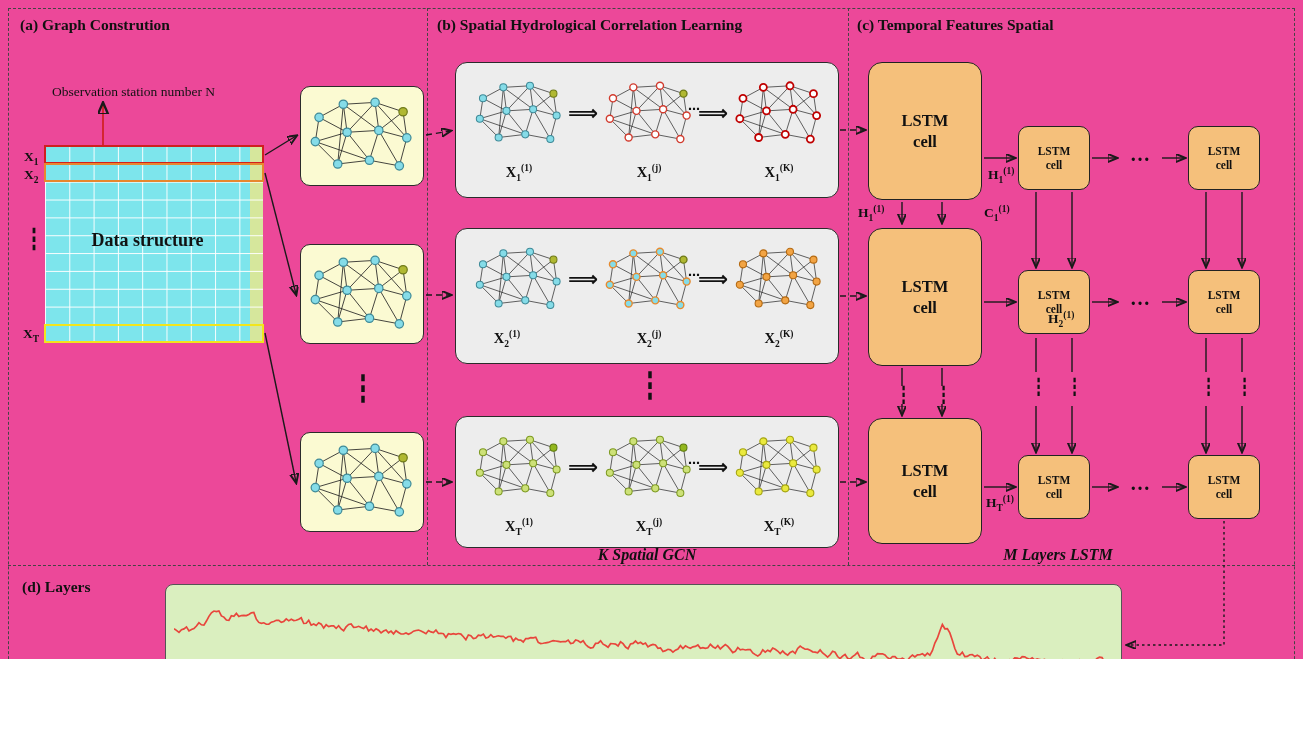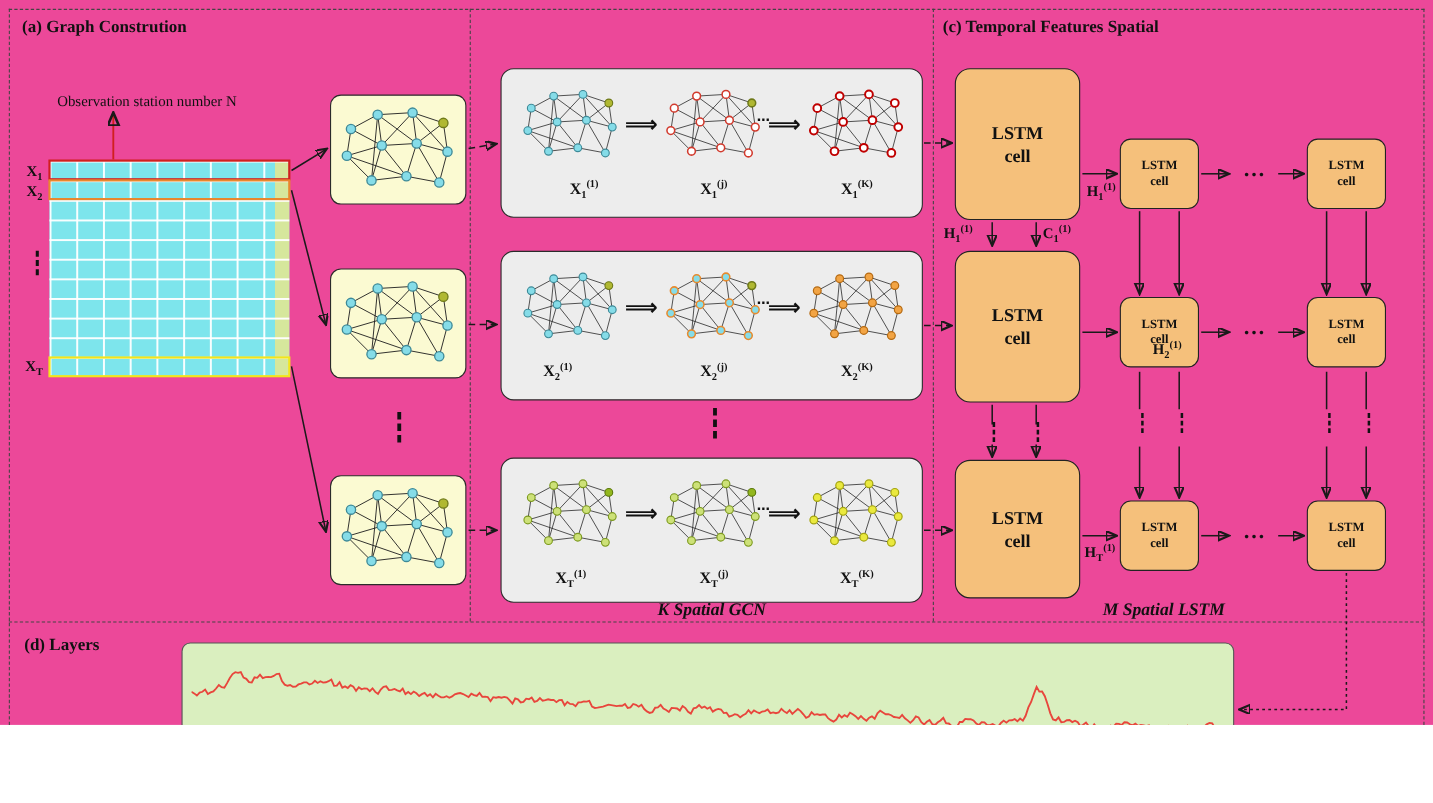--- a/index.html
+++ b/index.html
@@ -51,20 +51,21 @@
 
   <div class="ttl" style="left:20px;top:16px">(a) Graph Constrution</div>
   <div class="annot" style="left:52px;top:84px">Observation station number N</div>
 
   <div class="matrix">
     <div class="mstrip"></div>
     <div class="mgrid"></div>
     <div class="rowhl" style="top:-1px;border-color:var(--row1-border)"></div>
     <div class="rowhl" style="top:17px;border-color:var(--row2-border)"></div>
     <div class="rowhl" style="bottom:-1px;border-color:var(--rowT-border)"></div>
+    <div class="mlabel">Data structure</div>
   </div>
 
   <div class="rowlab" style="left:24px;top:147px">
     <span class="math"><span>X</span><sub>1</sub></span>
   </div>
   <div class="rowlab" style="left:24px;top:165px">
     <span class="math"><span>X</span><sub>2</sub></span>
   </div>
   <div class="rowlab" style="left:23px;top:324px">
     <span class="math"><span>X</span><sub>T</sub></span>
@@ -186,20 +187,21 @@
           <circle cx="44" cy="42" r="4.5" fill="#85dce8" stroke="#3e8a98" stroke-width="1.3"></circle>
           <circle cx="78" cy="40" r="4.5" fill="#85dce8" stroke="#3e8a98" stroke-width="1.3"></circle>
           <circle cx="108" cy="48" r="4.5" fill="#85dce8" stroke="#3e8a98" stroke-width="1.3"></circle>
           <circle cx="34" cy="76" r="4.5" fill="#85dce8" stroke="#3e8a98" stroke-width="1.3"></circle>
           <circle cx="68" cy="72" r="4.5" fill="#85dce8" stroke="#3e8a98" stroke-width="1.3"></circle>
           <circle cx="100" cy="78" r="4.5" fill="#85dce8" stroke="#3e8a98" stroke-width="1.3"></circle>
         </svg></div>
   </div>
   <div class="vdots" style="left:353px;top:378px;font-size:20px">⋮</div>
 
+  <div class="ttl" style="left:437px;top:16px">(b) Spatial Hydrological Correlation Learning</div>
 
   <div class="gbox" style="top:62px">
     <div class="graph-slot mini-graph" style="left:16px"><svg viewBox="0 0 120 92" width="100%" height="100%">
           <line x1="14" y1="26" x2="40" y2="12" stroke="#222" stroke-width="0.9"></line>
           <line x1="40" y1="12" x2="74" y2="10" stroke="#222" stroke-width="0.9"></line>
           <line x1="74" y1="10" x2="104" y2="20" stroke="#222" stroke-width="0.9"></line>
           <line x1="14" y1="26" x2="44" y2="42" stroke="#222" stroke-width="0.9"></line>
           <line x1="40" y1="12" x2="44" y2="42" stroke="#222" stroke-width="0.9"></line>
           <line x1="74" y1="10" x2="44" y2="42" stroke="#222" stroke-width="0.9"></line>
           <line x1="74" y1="10" x2="78" y2="40" stroke="#222" stroke-width="0.9"></line>
@@ -305,21 +307,21 @@
           <circle cx="74" cy="10" r="4.5" fill="#ffffff" stroke="#c00000" stroke-width="2.3"></circle>
           <circle cx="104" cy="20" r="4.5" fill="#ffffff" stroke="#c00000" stroke-width="2.3"></circle>
           <circle cx="10" cy="52" r="4.5" fill="#ffffff" stroke="#c00000" stroke-width="2.3"></circle>
           <circle cx="44" cy="42" r="4.5" fill="#ffffff" stroke="#c00000" stroke-width="2.3"></circle>
           <circle cx="78" cy="40" r="4.5" fill="#ffffff" stroke="#c00000" stroke-width="2.3"></circle>
           <circle cx="108" cy="48" r="4.5" fill="#ffffff" stroke="#c00000" stroke-width="2.3"></circle>
           <circle cx="34" cy="76" r="4.5" fill="#ffffff" stroke="#c00000" stroke-width="2.3"></circle>
           <circle cx="68" cy="72" r="4.5" fill="#ffffff" stroke="#c00000" stroke-width="2.3"></circle>
           <circle cx="100" cy="78" r="4.5" fill="#ffffff" stroke="#c00000" stroke-width="2.3"></circle>
         </svg></div>
-    <div class="glabel" style="left:28px"><span class="math"><span>X</span><sub>1</sub><sup>(1)</sup></span></div>
+    <div class="glabel" style="left:16px"><span class="math"><span>X</span><sub>1</sub><sup>(1)</sup></span></div>
     <div class="glabel" style="left:146px"><span class="math"><span>X</span><sub>1</sub><sup>(j)</sup></span></div>
     <div class="glabel" style="left:276px"><span class="math"><span>X</span><sub>1</sub><sup>(K)</sup></span></div>
   </div>
 
   <div class="gbox" style="top:228px">
     <div class="graph-slot mini-graph" style="left:16px"><svg viewBox="0 0 120 92" width="100%" height="100%">
           <line x1="14" y1="26" x2="40" y2="12" stroke="#222" stroke-width="0.9"></line>
           <line x1="40" y1="12" x2="74" y2="10" stroke="#222" stroke-width="0.9"></line>
           <line x1="74" y1="10" x2="104" y2="20" stroke="#222" stroke-width="0.9"></line>
           <line x1="14" y1="26" x2="44" y2="42" stroke="#222" stroke-width="0.9"></line>
@@ -577,21 +579,21 @@
     <div>cell</div>
   </div>
   <div class="lstm" style="top:418px;height:126px">
     <div>LSTM</div>
     <div>cell</div>
   </div>
 
   <div class="mathlab" style="left:858px;top:203px">
     <span class="math"><span>H</span><sub>1</sub><sup>(1)</sup></span>
   </div>
-  <div class="mathlab" style="left:948px;top:203px">
+  <div class="mathlab" style="left:984px;top:203px">
     <span class="math"><span>C</span><sub>1</sub><sup>(1)</sup></span>
   </div>
   <div class="vdots" style="left:897px;top:388px;font-size:13px">⋮</div>
   <div class="vdots" style="left:937px;top:388px;font-size:13px">⋮</div>
 
   <div class="mathlab" style="left:988px;top:165px">
     <span class="math"><span>H</span><sub>1</sub><sup>(1)</sup></span>
   </div>
   <div class="mathlab" style="left:1048px;top:309px">
     <span class="math"><span>H</span><sub>2</sub><sup>(1)</sup></span>
@@ -628,21 +630,21 @@
 
   <div class="hdots" style="left:1120px;top:144px">…</div>
   <div class="hdots" style="left:1120px;top:288px">…</div>
   <div class="hdots" style="left:1120px;top:473px">…</div>
 
   <div class="vdots" style="left:1032px;top:380px;font-size:13px">⋮</div>
   <div class="vdots" style="left:1068px;top:380px;font-size:13px">⋮</div>
   <div class="vdots" style="left:1202px;top:380px;font-size:13px">⋮</div>
   <div class="vdots" style="left:1238px;top:380px;font-size:13px">⋮</div>
 
-  <div class="cap" style="left:970px;top:546px;width:176px">M Spatial LSTM</div>
+  <div class="cap" style="left:970px;top:546px;width:176px">M Layers LSTM</div>
 
   <div class="ttl" style="left:22px;top:578px">(d) Layers</div>
   <div class="outbox">
     <svg width="100%" height="100%" viewBox="0 0 941 102" preserveAspectRatio="none">
       <polyline id="series-line" points="0.0,36.5 2.5,38.1 5.0,40.1 7.5,37.4 10.0,36.6 12.5,34.6 15.0,38.7 17.5,37.2 20.0,36.3 22.5,33.6 25.0,30.3 27.5,32.4 30.0,32.8 32.5,28.6 35.0,23.8 37.5,20.2 40.0,18.4 42.5,19.0 45.0,18.3 47.5,23.4 50.0,24.6 52.5,27.6 55.0,28.0 57.5,23.2 60.0,23.7 62.5,20.8 65.0,24.0 67.5,23.0 70.0,22.9 72.5,23.0 75.0,21.9 77.5,20.2 80.0,19.8 82.5,26.7 85.0,30.0 87.5,31.0 90.0,30.4 92.5,31.9 95.0,31.8 97.5,29.8 100.0,29.0 102.5,27.9 105.0,27.9 107.5,29.9 110.0,29.0 112.5,26.4 115.0,28.4 117.5,26.8 120.0,28.1 122.5,27.8 125.0,26.8 127.5,25.3 130.0,31.1 132.5,30.9 135.0,27.8 137.5,32.8 140.0,31.6 142.5,33.1 145.0,30.4 147.5,31.8 150.0,35.8 152.5,32.4 155.0,34.3 157.5,33.5 160.0,33.6 162.5,36.0 165.0,33.4 167.5,36.7 170.0,38.5 172.5,34.5 175.0,32.1 177.5,31.6 180.0,35.0 182.5,34.9 185.0,34.0 187.5,35.3 190.0,36.2 192.5,33.7 195.0,38.7 197.5,36.8 200.0,38.8 202.5,36.4 205.0,38.0 207.5,40.6 210.0,38.8 212.5,37.7 215.0,40.6 217.5,38.9 220.0,41.7 222.5,38.5 225.0,40.3 227.5,41.8 230.0,41.8 232.5,40.7 235.0,42.1 237.5,40.9 240.0,38.9 242.5,38.2 245.0,37.8 247.5,38.7 250.0,40.1 252.5,41.5 255.0,38.3 257.5,39.7 260.0,40.4 262.5,37.7 265.0,41.3 267.5,41.1 270.0,41.5 272.5,45.3 275.0,41.6 277.5,42.1 280.0,41.5 282.5,42.1 285.0,41.3 287.5,41.9 290.0,44.6 292.5,47.6 295.0,42.8 297.5,43.6 300.0,46.5 302.5,46.0 305.0,43.0 307.5,43.5 310.0,41.9 312.5,45.9 315.0,45.1 317.5,42.5 320.0,44.9 322.5,44.4 325.0,43.6 327.5,44.2 330.0,44.1 332.5,46.2 335.0,44.4 337.5,44.2 340.0,49.1 342.5,46.1 345.0,47.9 347.5,48.0 350.0,50.0 352.5,46.5 355.0,46.5 357.5,45.6 360.0,45.8 362.5,45.1 365.0,50.4 367.5,51.6 370.0,51.3 372.5,50.8 375.0,50.4 377.5,49.5 380.0,48.6 382.5,49.0 385.0,49.4 387.5,49.9 390.0,49.5 392.5,49.6 395.0,48.0 397.5,51.6 400.0,51.1 402.5,47.9 405.0,48.7 407.5,50.4 410.0,48.7 412.5,52.6 415.0,54.8 417.5,56.2 420.0,55.6 422.5,51.4 425.0,51.1 427.5,48.8 430.0,52.2 432.5,53.5 435.0,55.3 437.5,51.7 440.0,51.8 442.5,52.1 445.0,54.0 447.5,49.8 450.0,51.7 452.5,55.1 455.0,56.8 457.5,52.0 460.0,51.4 462.5,49.0 465.0,51.5 467.5,50.3 470.0,52.3 472.5,51.0 475.0,55.0 477.5,53.4 480.0,52.5 482.5,53.1 485.0,56.4 487.5,56.0 490.0,59.7 492.5,58.8 495.0,57.4 497.5,58.0 500.0,60.3 502.5,58.3 505.0,57.1 507.5,53.7 510.0,56.7 512.5,53.9 515.0,55.4 517.5,56.4 520.0,54.9 522.5,54.5 525.0,53.0 527.5,56.4 530.0,55.7 532.5,56.5 535.0,55.8 537.5,52.4 540.0,54.8 542.5,56.4 545.0,53.7 547.5,57.1 550.0,54.8 552.5,52.6 555.0,54.5 557.5,57.5 560.0,60.8 562.5,59.5 565.0,55.6 567.5,58.0 570.0,57.4 572.5,58.1 575.0,57.7 577.5,57.7 580.0,61.1 582.5,62.9 585.0,64.3 587.5,62.4 590.0,58.0 592.5,60.4 595.0,58.3 597.5,59.7 600.0,56.1 602.5,57.4 605.0,59.2 607.5,61.8 610.0,59.2 612.5,61.7 615.0,63.4 617.5,60.6 620.0,59.4 622.5,61.6 625.0,56.6 627.5,54.1 630.0,55.9 632.5,57.4 635.0,57.3 637.5,58.4 640.0,60.0 642.5,60.3 645.0,60.9 647.5,58.0 650.0,61.2 652.5,63.1 655.0,65.4 657.5,63.0 660.0,59.5 662.5,60.4 665.0,64.8 667.5,67.0 670.0,64.4 672.5,62.7 675.0,66.6 677.5,67.4 680.0,64.9 682.5,63.2 685.0,60.7 687.5,65.6 690.0,66.0 692.5,68.3 695.0,68.2 697.5,69.0 700.0,64.5 702.5,64.6 705.0,61.8 707.5,62.1 710.0,62.0 712.5,63.2 715.0,66.0 717.5,67.4 720.0,64.8 722.5,64.9 725.0,67.5 727.5,67.5 730.0,66.5 732.5,68.1 735.0,68.9 737.5,65.5 740.0,63.3 742.5,65.2 745.0,63.1 747.5,63.0 750.0,61.9 752.5,64.0 755.0,61.4 757.5,63.4 760.0,58.9 762.5,51.1 765.0,46.1 767.5,38.8 770.0,32.1 772.5,36.5 775.0,36.3 777.5,40.7 780.0,48.1 782.5,56.6 785.0,62.3 787.5,63.2 790.0,60.4 792.5,64.9 795.0,64.6 797.5,63.0 800.0,62.8 802.5,64.7 805.0,63.5 807.5,64.9 810.0,68.7 812.5,67.1 815.0,65.1 817.5,68.5 820.0,70.5 822.5,66.7 825.0,70.1 827.5,69.4 830.0,68.7 832.5,70.0 835.0,72.0 837.5,68.0 840.0,69.0 842.5,66.2 845.0,66.4 847.5,67.4 850.0,64.9 852.5,65.1 855.0,66.7 857.5,67.7 860.0,66.1 862.5,68.3 865.0,67.3 867.5,67.8 870.0,68.4 872.5,67.7 875.0,70.2 877.5,72.0 880.0,73.7 882.5,71.7 885.0,70.8 887.5,69.7 890.0,68.1 892.5,69.5 895.0,72.5 897.5,75.3 900.0,75.7 902.5,74.4 905.0,72.8 907.5,68.4 910.0,72.6 912.5,71.8 915.0,68.9 917.5,71.2 920.0,69.5 922.5,69.2 925.0,66.8 927.5,65.5 930.0,65.9 932.5,70.3 935.0,71.2 937.5,71.1 940.0,71.2" style="fill:none;stroke:var(--series-red);stroke-width:1.7"></polyline>
     </svg>
   </div>
 
   <svg class="overlay">
     <defs>

